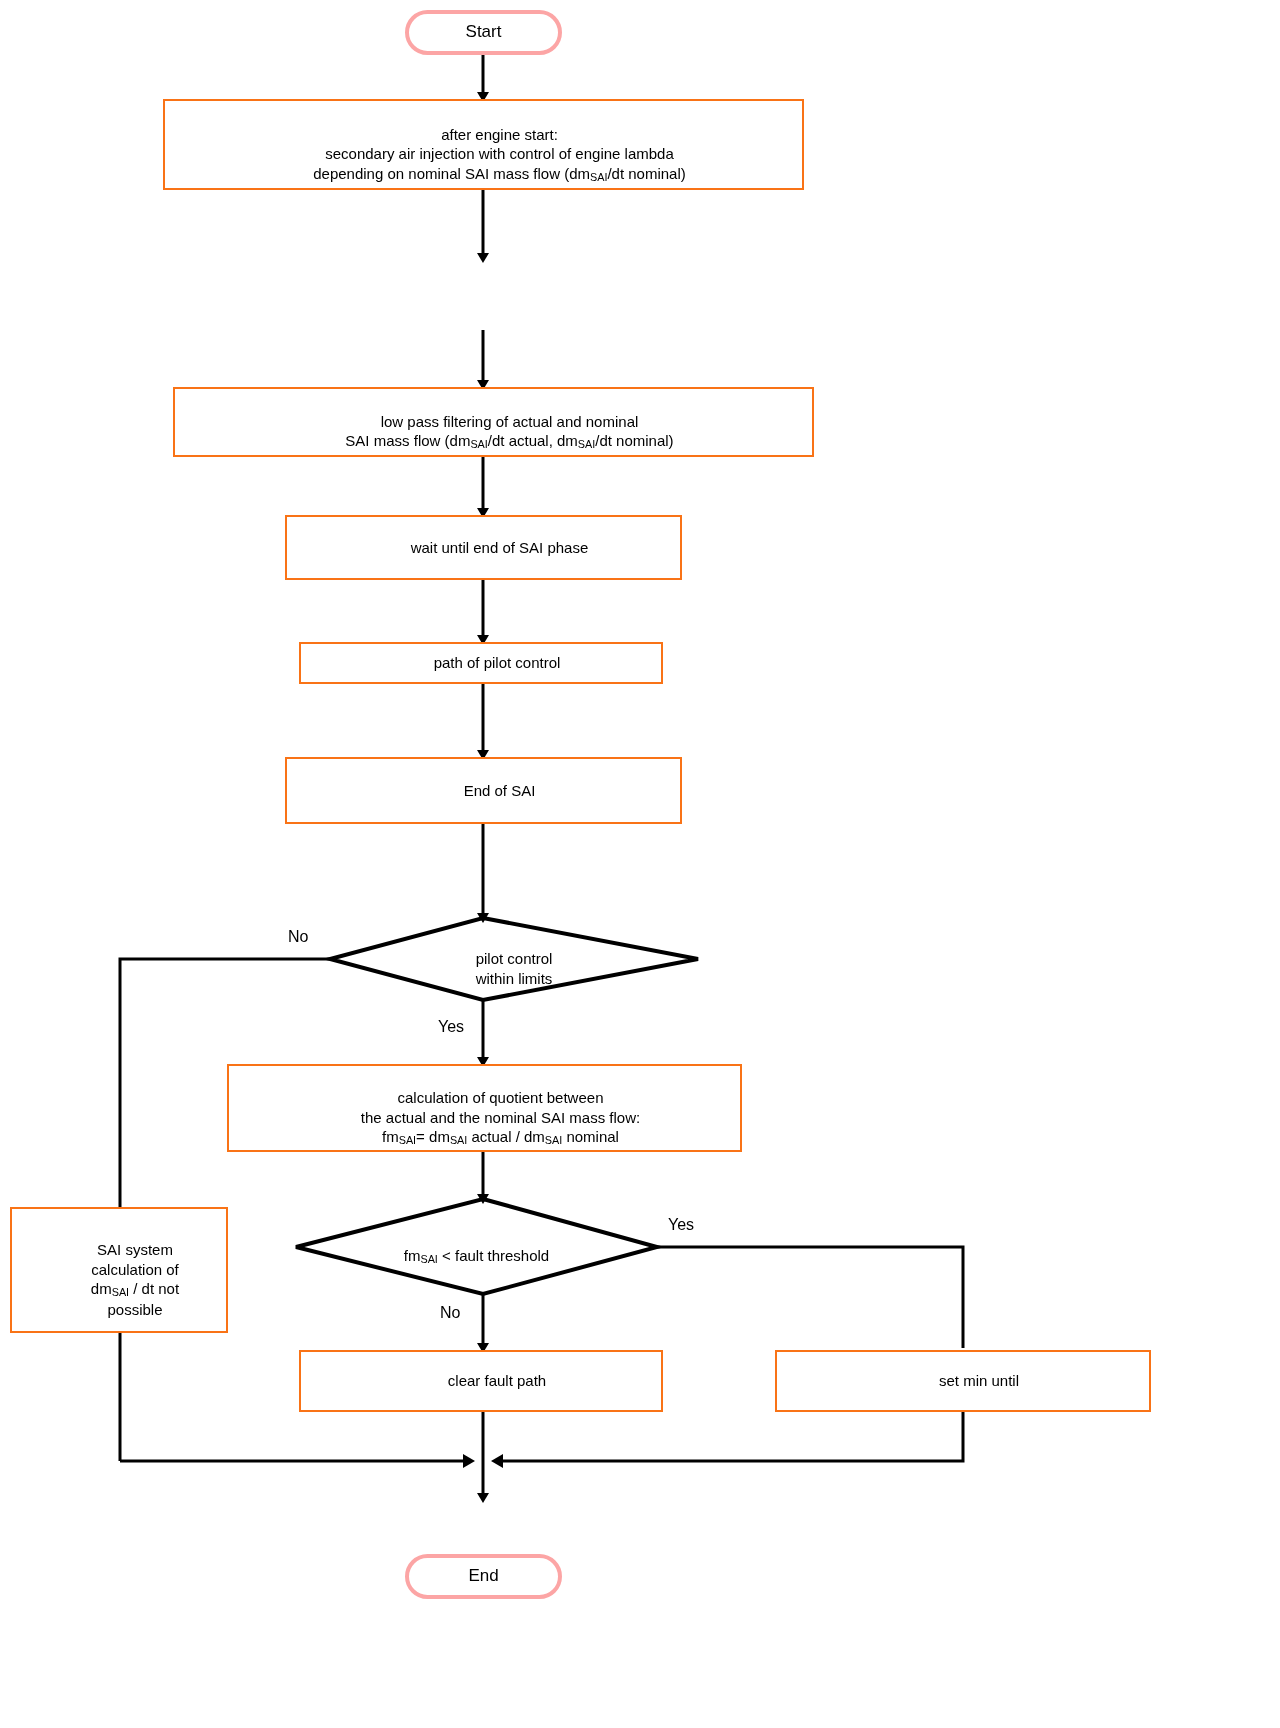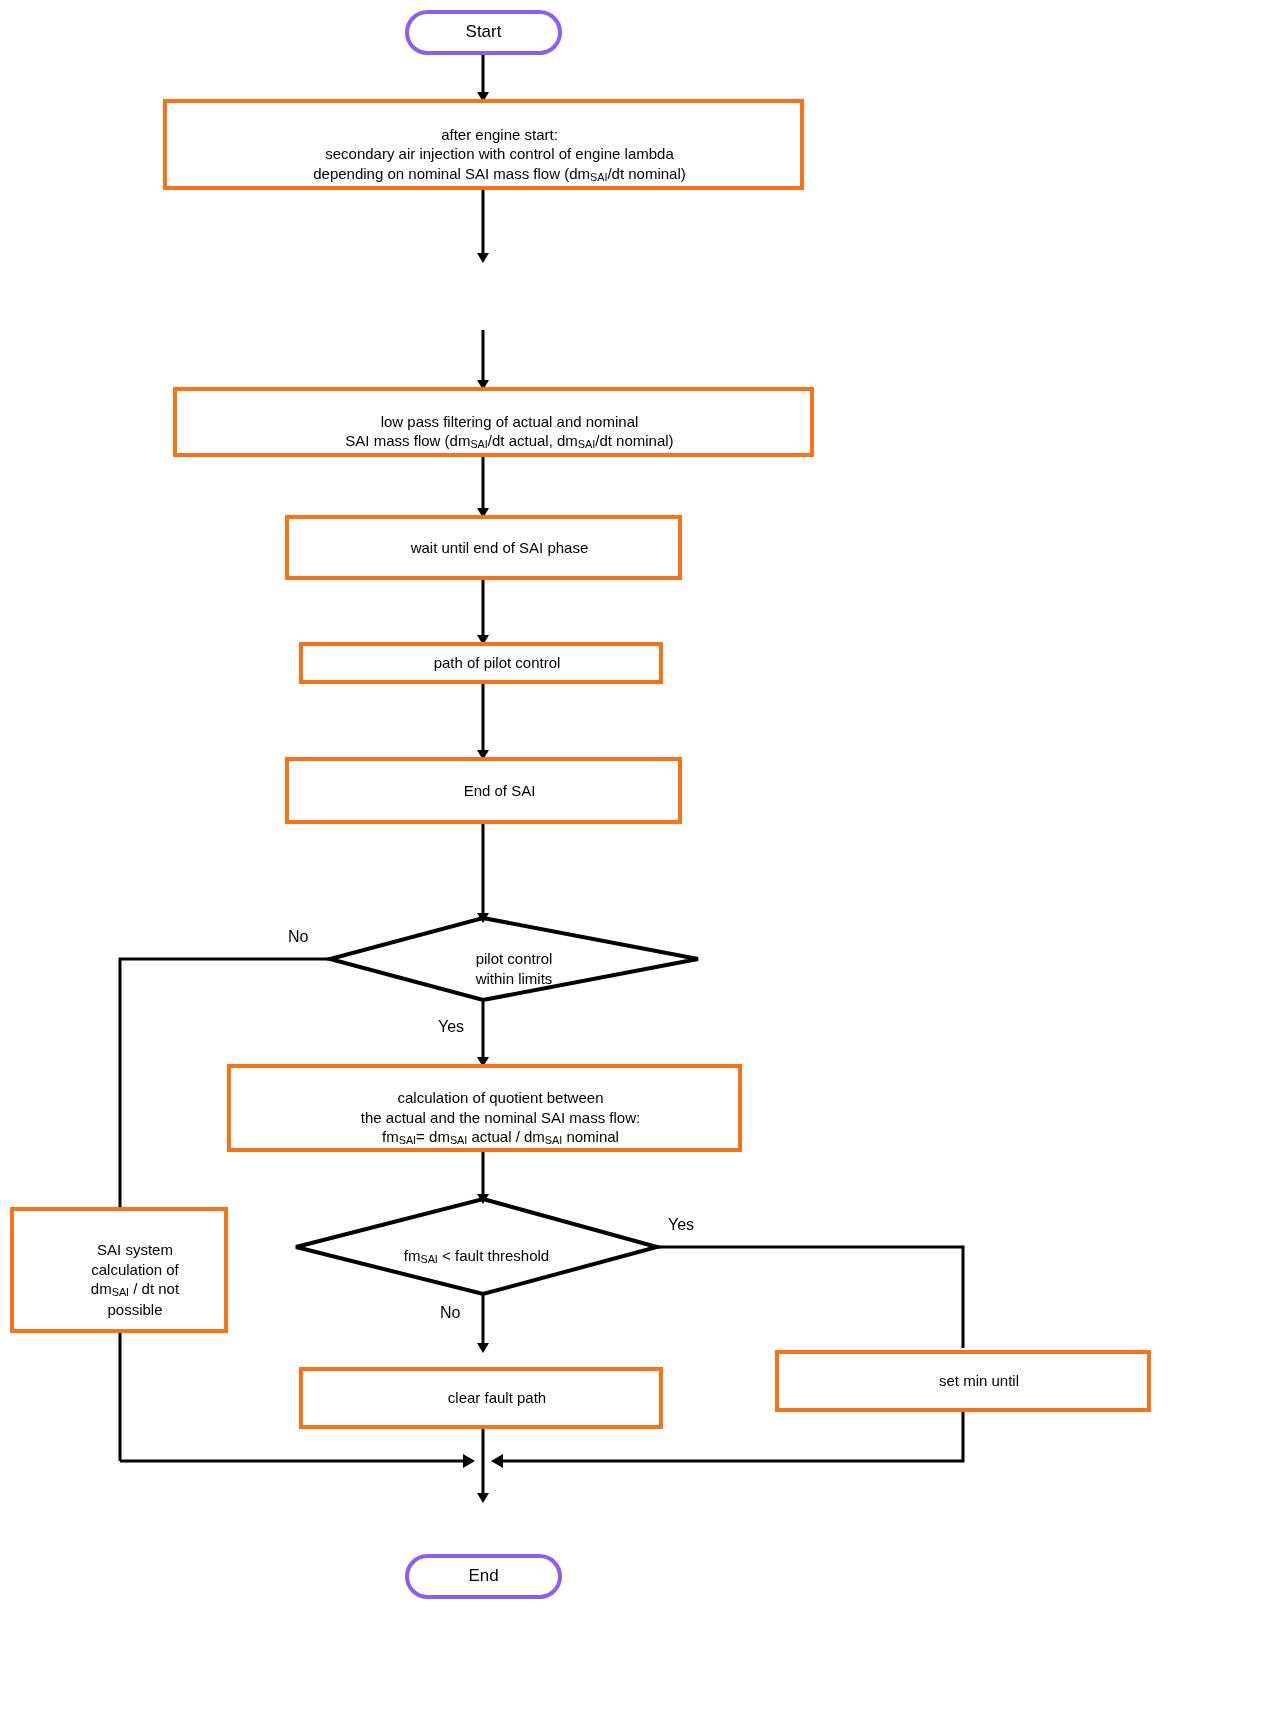--- a/index.html
+++ b/index.html
@@ -6,22 +6,22 @@
   body{
     width:1280px;height:1728px;position:relative;overflow:hidden;
     font-family:"Liberation Sans","DejaVu Sans",sans-serif;
     color:#000000;
   }
   #canvas{position:absolute;left:0;top:0;width:1280px;height:1728px;}
   svg#wires{position:absolute;left:0;top:0;width:1280px;height:1728px;}
 
   .node{position:absolute;box-sizing:border-box;background:#ffffff;
         display:flex;align-items:center;justify-content:center;text-align:center;}
-  .proc{border:4px solid #f97316;padding-left:32px;}
-  .term{border:4px solid #8b5cf6;border-radius:26px;justify-content:center;}
+  .proc{border:2px solid #f97316;padding-left:32px;}
+  .term{border:4px solid #fca5a5;border-radius:26px;justify-content:center;}
   .node .txt{line-height:1.30;font-size:15px;font-weight:400;padding:0 8px;white-space:pre-line;}
   .term .txt{font-size:17px;}
   .diamond-wrap{position:absolute;}
   .diamond-label{position:absolute;left:0;top:0;width:100%;height:100%;
         display:flex;align-items:center;justify-content:center;text-align:center;}
   .diamond-label .txt{font-size:15px;line-height:1.30;white-space:pre-line;}
   .edge-label{position:absolute;font-size:16px;line-height:1;background:transparent;}
   sub{font-size:0.72em;vertical-align:-0.22em;}
 </style>
 </head>
@@ -131,21 +131,21 @@
       </span>
     </div>
   </div>
 
   <div class="node proc" style="left:10px;top:1207px;width:218px;height:126px;">
     <span class="txt">
       SAI system<br>calculation of<br>dm<sub>SAI</sub> / dt not<br>possible
     </span>
   </div>
 
-  <div class="node proc" style="left:299px;top:1350px;width:364px;height:62px;margin-top:17px;">
+  <div class="node proc" style="left:299px;top:1350px;width:364px;height:62px;">
     <span class="txt">clear fault path</span>
   </div>
 
   <div class="node proc" style="left:775px;top:1350px;width:376px;height:62px;">
     <span class="txt">set min until</span>
   </div>
 
   <div class="node term" style="left:405px;top:1554px;width:157px;height:45px;">
     <span class="txt">End</span>
   </div>

